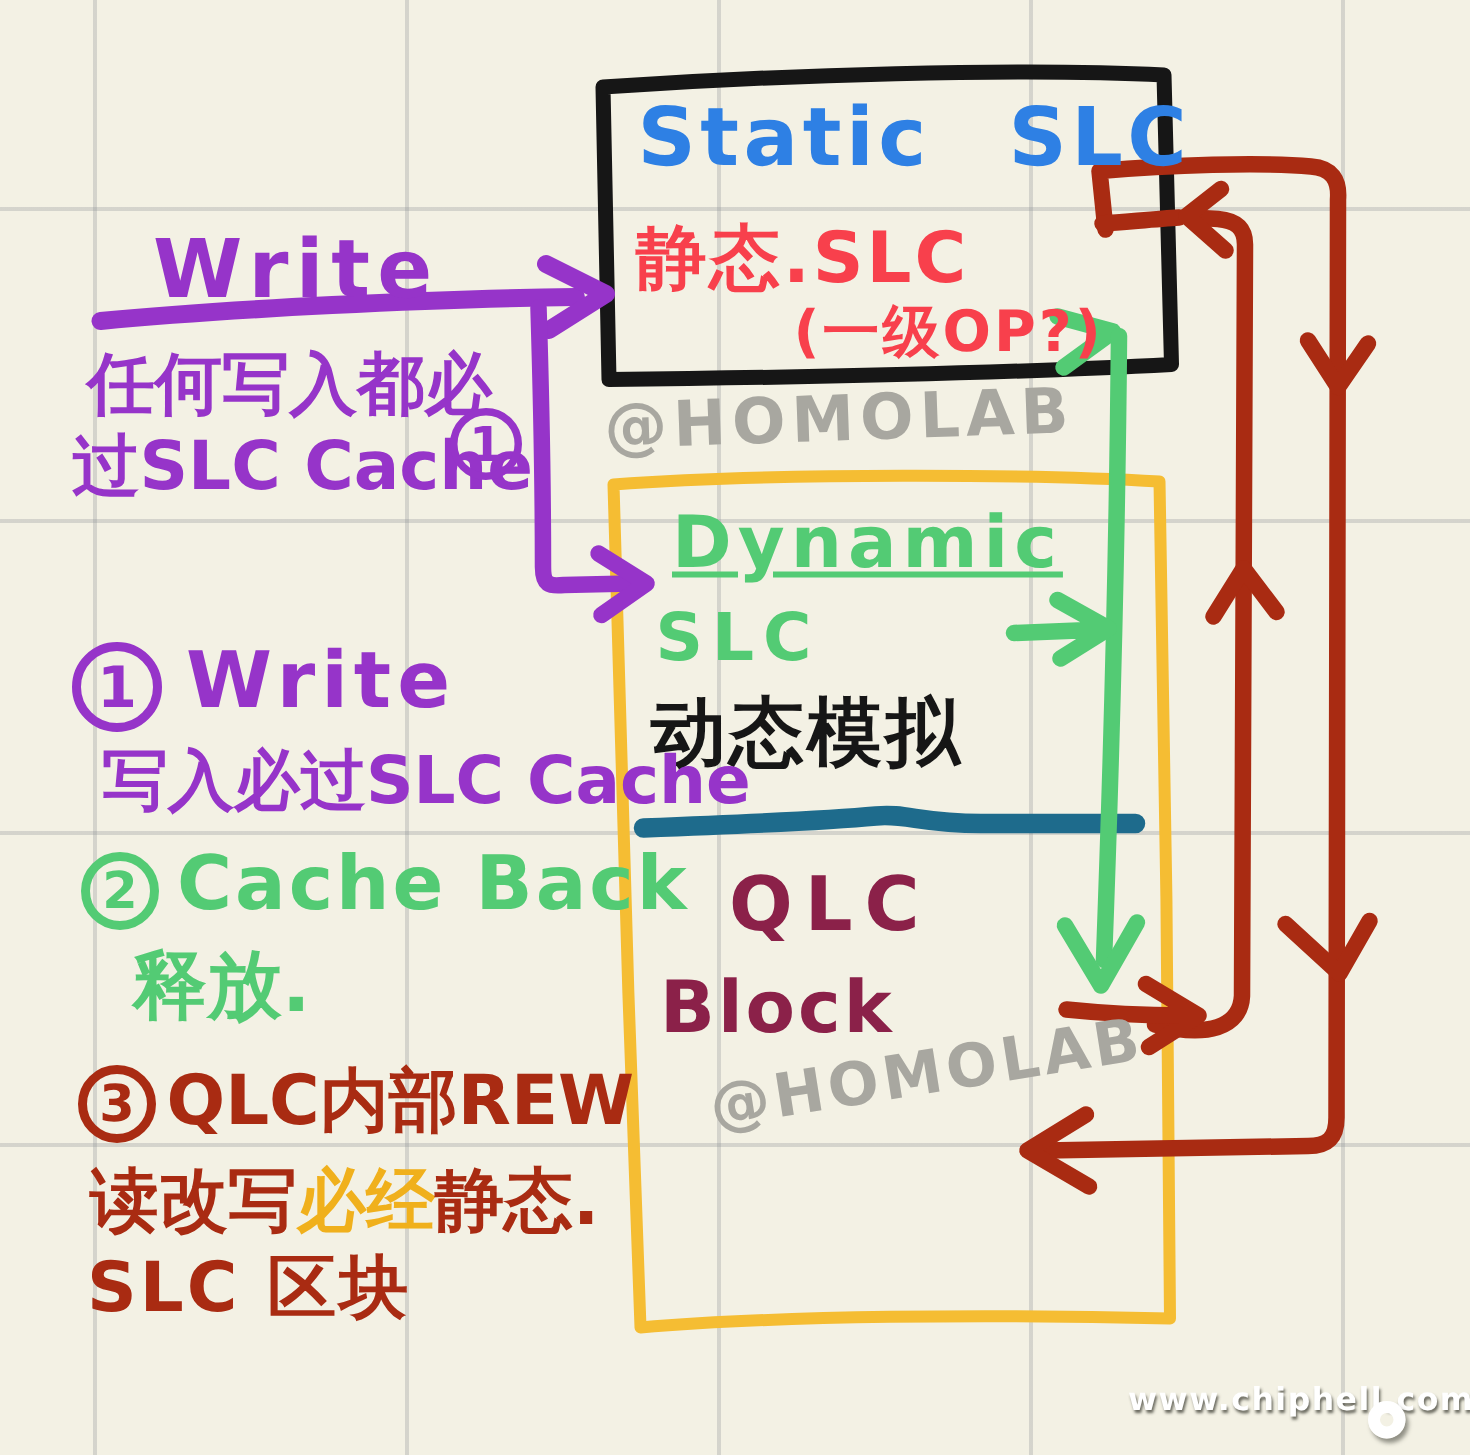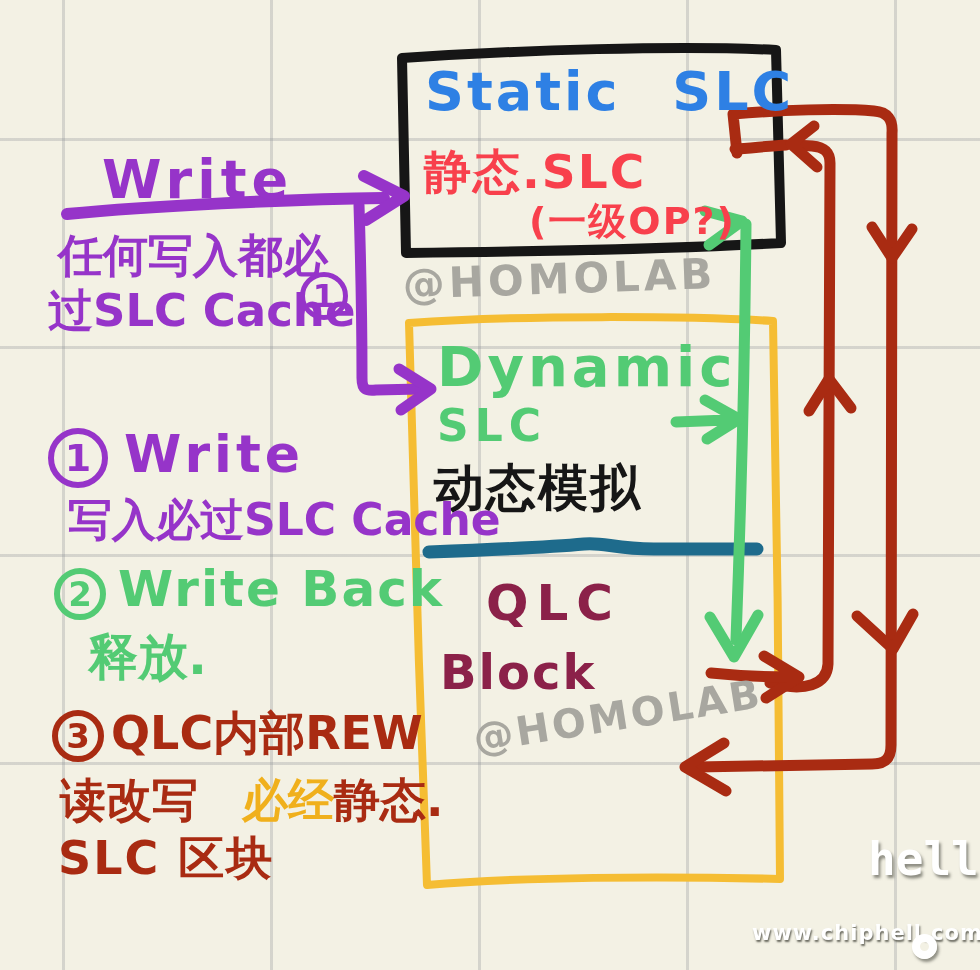--- a/index.html
+++ b/index.html
@@ -82,39 +82,38 @@
 <div class="abs bold" style="left:48px;top:281px;font-size:45px;color:var(--purple);">过SLC Cache</div>
 <div class="circle-badge" style="left:300px;top:272px;width:48px;height:48px;border:5px solid var(--purple);color:var(--purple);font-size:32px;">1</div>
 
 <div class="abs bold" style="left:425px;top:60px;font-size:54px;color:var(--blue);word-spacing:30px;letter-spacing:3px;">Static SLC</div>
 <div class="abs bold" style="left:424px;top:141px;font-size:47px;color:var(--red);letter-spacing:2px;">静态.SLC</div>
 <div class="abs bold" style="left:505px;top:196px;font-size:38px;color:var(--red);letter-spacing:2px;margin-left:24px;">(一级OP?)</div>
 
 <div class="abs bold" style="left:402px;top:260px;font-size:42px;color:var(--gray);letter-spacing:4px;transform:rotate(-2deg);transform-origin:left top;">@HOMOLAB</div>
 <div class="abs bold" style="left:470px;top:716px;font-size:40px;color:var(--gray);letter-spacing:3px;transform:rotate(-9deg);transform-origin:left top;">@HOMOLAB</div>
 
-<div class="abs bold" style="left:437px;top:334px;font-size:56px;color:var(--green);letter-spacing:4px;">Dynamic</div>
+<div class="abs bold" style="left:448px;top:334px;font-size:48px;color:var(--green);letter-spacing:4px;text-decoration:underline;">Dynamic</div>
 <div class="abs bold" style="left:437px;top:400px;font-size:44px;color:var(--green);letter-spacing:6px;">SLC</div>
 <div class="abs bold" style="left:434px;top:455px;font-size:50px;color:var(--ink);letter-spacing:2px;">动态模拟</div>
 
 <div class="abs bold" style="left:446px;top:574px;font-size:50px;color:var(--maroon);letter-spacing:8px;margin-left:40px;">QLC</div>
 <div class="abs bold" style="left:440px;top:644px;font-size:48px;color:var(--maroon);letter-spacing:2px;">Block</div>
 
 <div class="circle-badge" style="left:48px;top:428px;width:60px;height:60px;border:6px solid var(--purple);color:var(--purple);font-size:38px;">1</div>
 <div class="abs bold" style="left:124px;top:424px;font-size:52px;color:var(--purple);letter-spacing:4px;">Write</div>
 <div class="abs bold" style="left:68px;top:491px;font-size:44px;color:var(--purple);">写入必过SLC Cache</div>
 
 <div class="circle-badge" style="left:54px;top:568px;width:52px;height:52px;border:6px solid var(--green);color:var(--green);font-size:34px;">2</div>
-<div class="abs bold" style="left:118px;top:560px;font-size:50px;color:var(--green);letter-spacing:2px;">Write Back</div>
+<div class="abs bold" style="left:118px;top:560px;font-size:50px;color:var(--green);letter-spacing:2px;">Cache Back</div>
 <div class="abs bold" style="left:88px;top:624px;font-size:50px;color:var(--green);">释放.</div>
 
 <div class="circle-badge" style="left:52px;top:710px;width:52px;height:52px;border:6px solid var(--darkred);color:var(--darkred);font-size:34px;">3</div>
 <div class="abs bold" style="left:111px;top:703px;font-size:46px;color:var(--darkred);">QLC内部REW</div>
 <div class="abs bold" style="left:60px;top:770px;font-size:46px;">
-  <span style="color:var(--darkred);">读改写</span><span style="color:var(--gold);margin-left:44px;">必经</span><span style="color:var(--darkred);">静态.</span>
+  <span style="color:var(--darkred);">读改写</span><span style="color:var(--gold);">必经</span><span style="color:var(--darkred);">静态.</span>
 </div>
 <div class="abs bold" style="left:58px;top:828px;font-size:46px;color:var(--darkred);letter-spacing:2px;">SLC 区块</div>
 
 <div class="abs bold" style="left:752px;top:921px;font-size:21px;color:#ffffff;text-shadow:1px 2px 2px rgba(90,90,80,0.9);letter-spacing:1px;">www.chiphell.com</div>
 <div class="abs bold" style="left:868px;top:838px;font-family:'DejaVu Sans Mono',monospace;font-size:46px;line-height:0.95;color:#ffffff;text-shadow:2px 3px 3px rgba(120,120,110,0.85);text-align:center;white-space:normal;width:96px;">
-  <div>hell</div>
 </div>
 <div class="logo-pad" style="left:912px;top:934px;"></div>
 
 </body></html>

